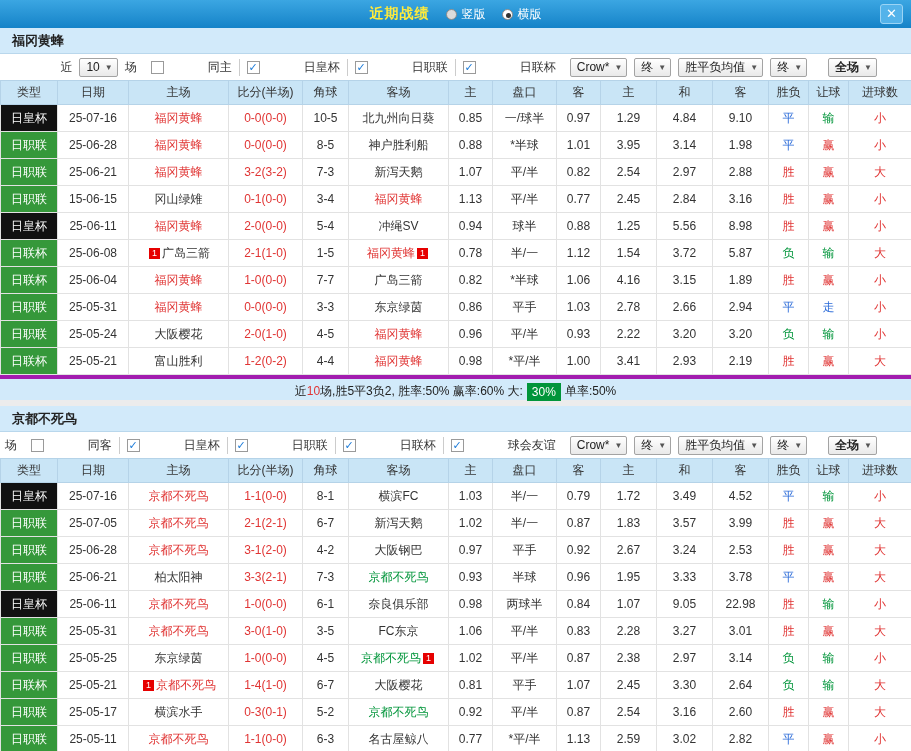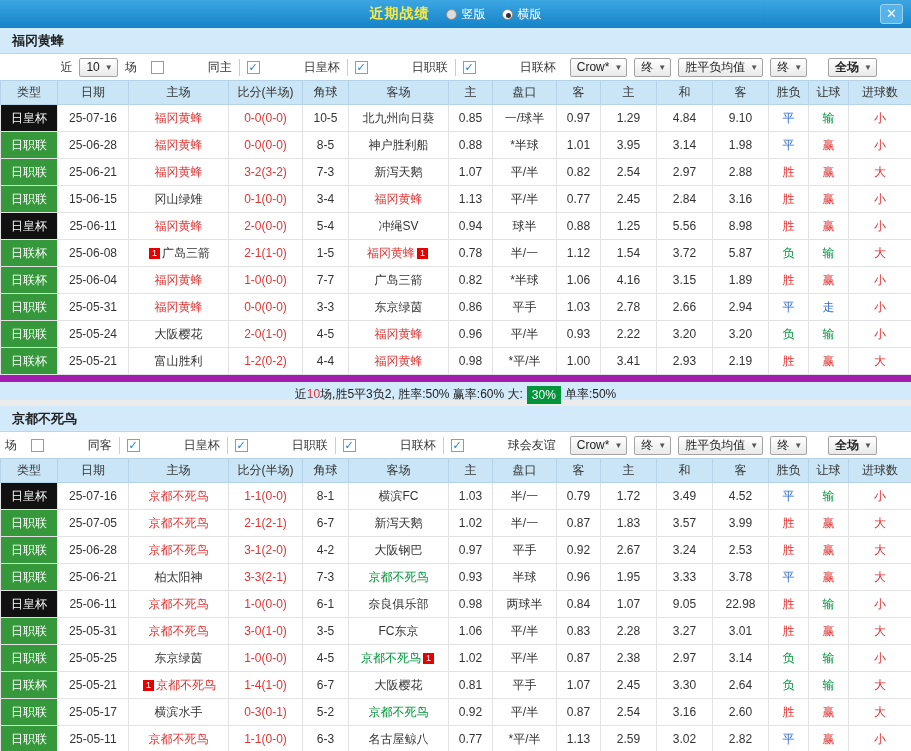--- a/index.html
+++ b/index.html
@@ -34,21 +34,21 @@
   td.type { color:#fff; }
   .tk { background:#111111; }
   .tg { background:#35983a; }
   .c-r { color:#e03433; }
   .c-g { color:#00953a; }
   .c-b { color:#2e6dd9; }
   td.score { color:#e03433; }
   .rc1 { display:inline-block; width:11px; height:11px; background:#e60000; color:#fff; font-size:9px; line-height:11px; text-align:center; margin:0 2px; vertical-align:1px; }
 
   
-  .summary { height:25px; line-height:25px; background:#d2eafa; border-top:7px solid #a21caf; text-align:center; font-size:12px; color:#222; }
+  .summary { height:25px; line-height:25px; background:#d2eafa; border-top:4px solid #a21caf; text-align:center; font-size:12px; color:#222; }
   .badge-green { display:inline-block; background:#00953a; color:#fff; padding:0 5px; height:18px; line-height:18px; margin:0 4px; vertical-align:-1px; }
   .gap { height:6px; background:#ececec; }
 </style>
 </head>
 <body>
 
 <div class="popup">
 
   <div class="titlebar">
     <span class="title">近期战绩</span>

